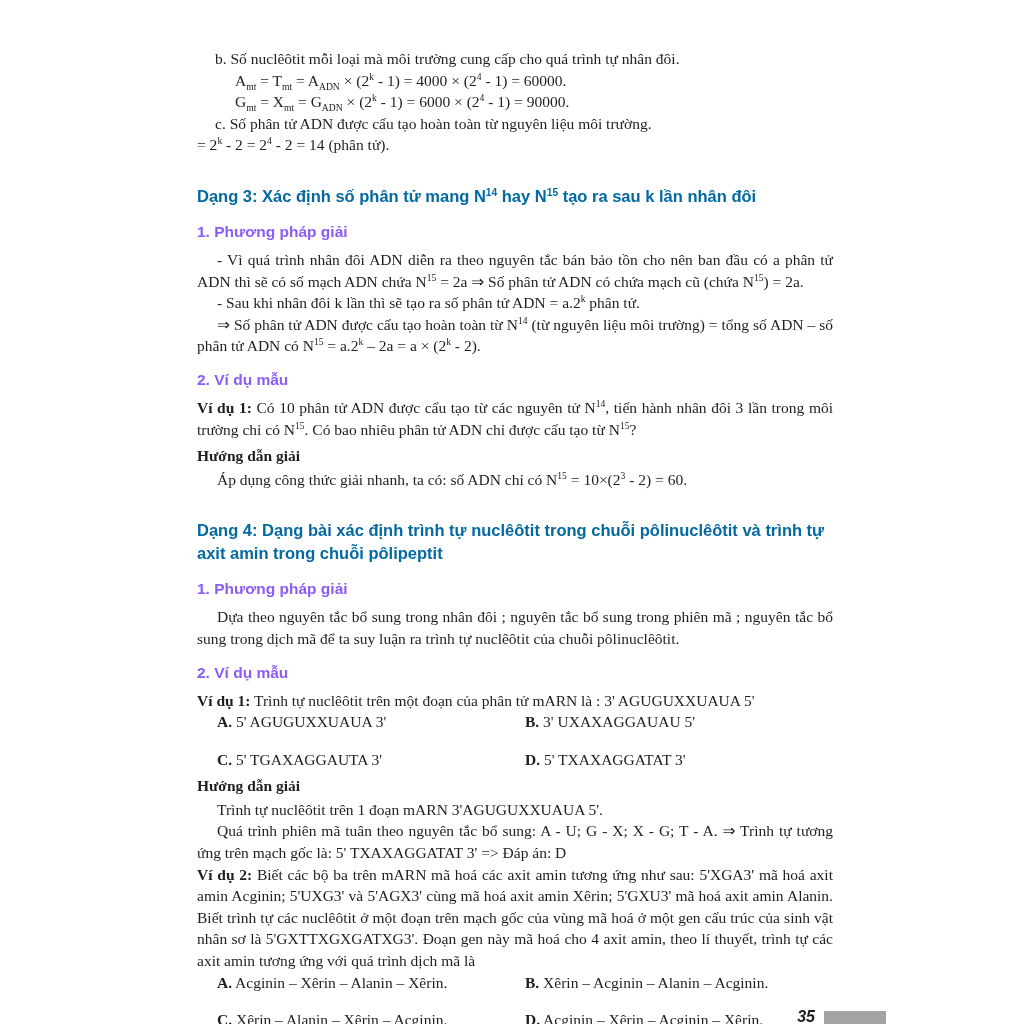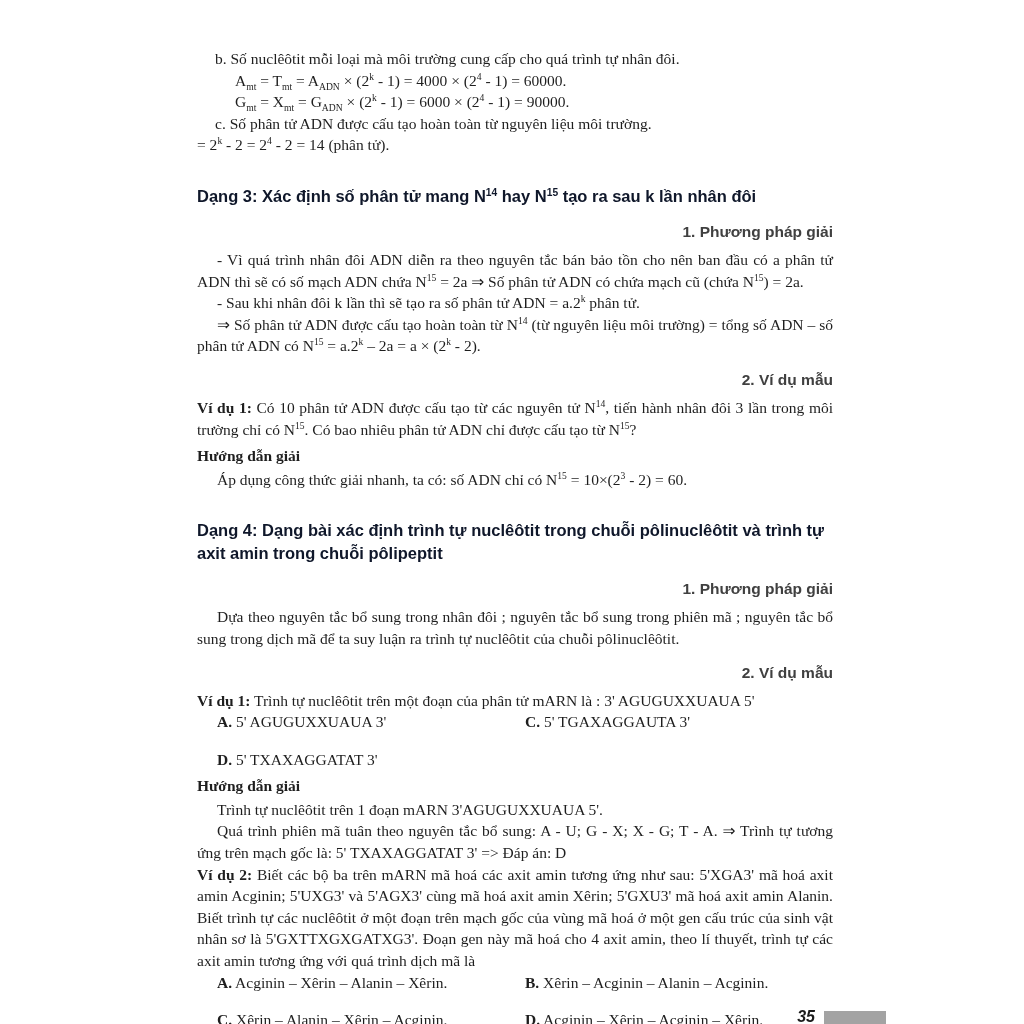--- a/index.html
+++ b/index.html
@@ -19,27 +19,27 @@
   sup { font-size: 0.62em; line-height: 0; vertical-align: super; }
   sub { font-size: 0.62em; line-height: 0; vertical-align: sub; }
 
   .ind1 { padding-left: 18px; }
   .ind2 { padding-left: 38px; }
   .ti   { text-indent: 20px; }
 
   .dang-heading {
     font-family: "Liberation Sans", sans-serif;
     font-weight: bold; font-size: 16.5px; line-height: 23px;
-    color: #0f172a; text-align: left;
+    color: #0369a1; text-align: left;
     margin: 29px 0 13px 0;
   }
   .sub-heading {
     font-family: "Liberation Sans", sans-serif;
     font-weight: bold; font-size: 15.5px; line-height: 21px;
-    color: #404040; margin: 12px 0 7px 0; text-align: right;
+    color: #8b5cf6; margin: 12px 0 7px 0; text-align: left;
   }
   .guide-heading {
     font-weight: bold; margin: 5px 0 2px 0; text-align: left;
   }
   .vd-label { font-weight: bold; }
   .opt-letter { font-weight: bold; }
 
   .options {
     display: grid; grid-template-columns: 308px 1fr;
     padding-left: 20px; row-gap: 16px;
@@ -90,20 +90,21 @@
 
       <h3 class="sub-heading">1. Phương pháp giải</h3>
       <p class="ti">Dựa theo nguyên tắc bổ sung trong nhân đôi ; nguyên tắc bổ sung trong phiên mã ; nguyên tắc bổ sung trong dịch mã để ta suy luận ra trình tự nuclêôtit của chuỗi pôlinuclêôtit.</p>
 
       <h3 class="sub-heading">2. Ví dụ mẫu</h3>
 
       <p><span class="vd-label">Ví dụ 1:</span><span> Trình tự nuclêôtit trên một đoạn của phân tử mARN là : 3' AGUGUXXUAUA 5'</span></p>
 
       <div class="options">
         <p><span class="opt-letter">A.</span> <span>5' AGUGUXXUAUA 3'</span></p>
+        <p><span class="opt-letter">B.</span> <span>3' UXAXAGGAUAU 5'</span></p>
         <p><span class="opt-letter">C.</span> <span>5' TGAXAGGAUTA 3'</span></p>
         <p><span class="opt-letter">D.</span> <span>5' TXAXAGGATAT 3'</span></p>
       </div>
 
       <p class="guide-heading">Hướng dẫn giải</p>
       <p class="ti">Trình tự nuclêôtit trên 1 đoạn mARN 3'AGUGUXXUAUA 5'.</p>
       <p class="ti">Quá trình phiên mã tuân theo nguyên tắc bổ sung: A - U; G - X; X - G; T - A. ⇒ Trình tự tương ứng trên mạch gốc là: 5' TXAXAGGATAT 3' =&gt; Đáp án: D</p>
 
       <p><span class="vd-label">Ví dụ 2:</span><span> Biết các bộ ba trên mARN mã hoá các axit amin tương ứng như sau: 5'XGA3' mã hoá axit amin Acginin; 5'UXG3' và 5'AGX3' cùng mã hoá axit amin Xêrin; 5'GXU3' mã hoá axit amin Alanin. Biết trình tự các nuclêôtit ở một đoạn trên mạch gốc của vùng mã hoá ở một gen cấu trúc của sinh vật nhân sơ là 5'GXTTXGXGATXG3'. Đoạn gen này mã hoá cho 4 axit amin, theo lí thuyết, trình tự các axit amin tương ứng với quá trình dịch mã là</span></p>
 

